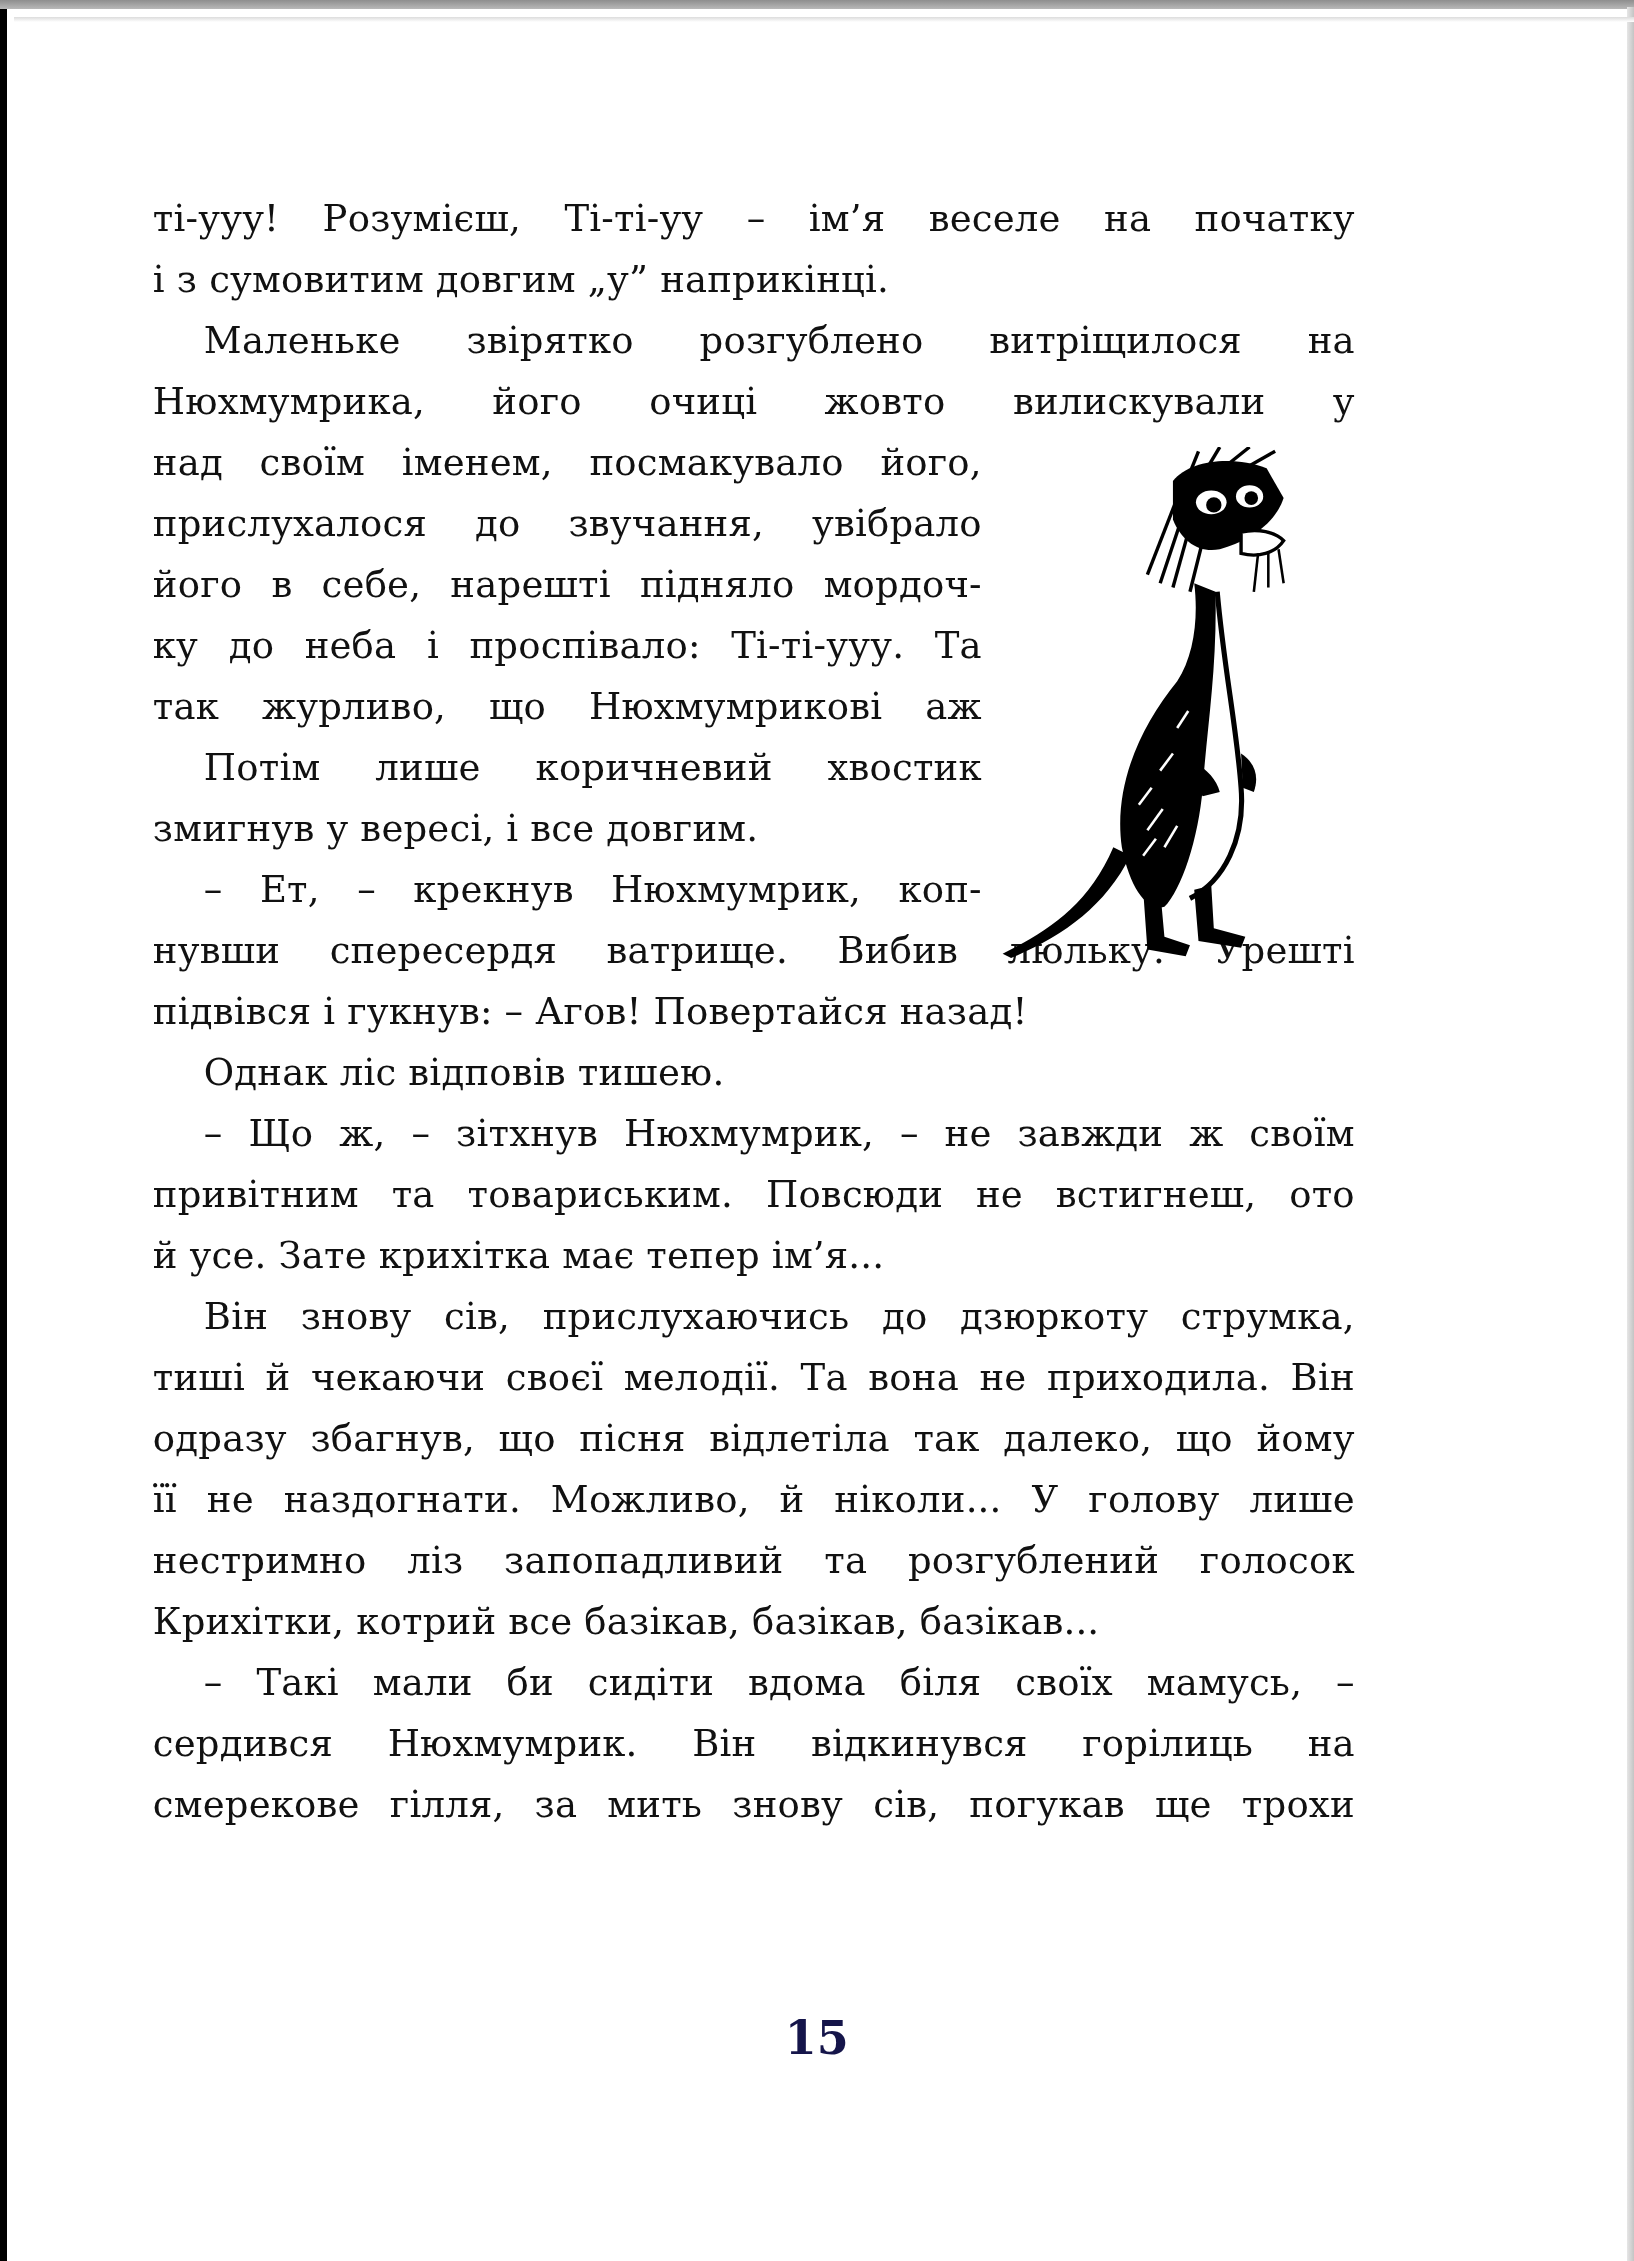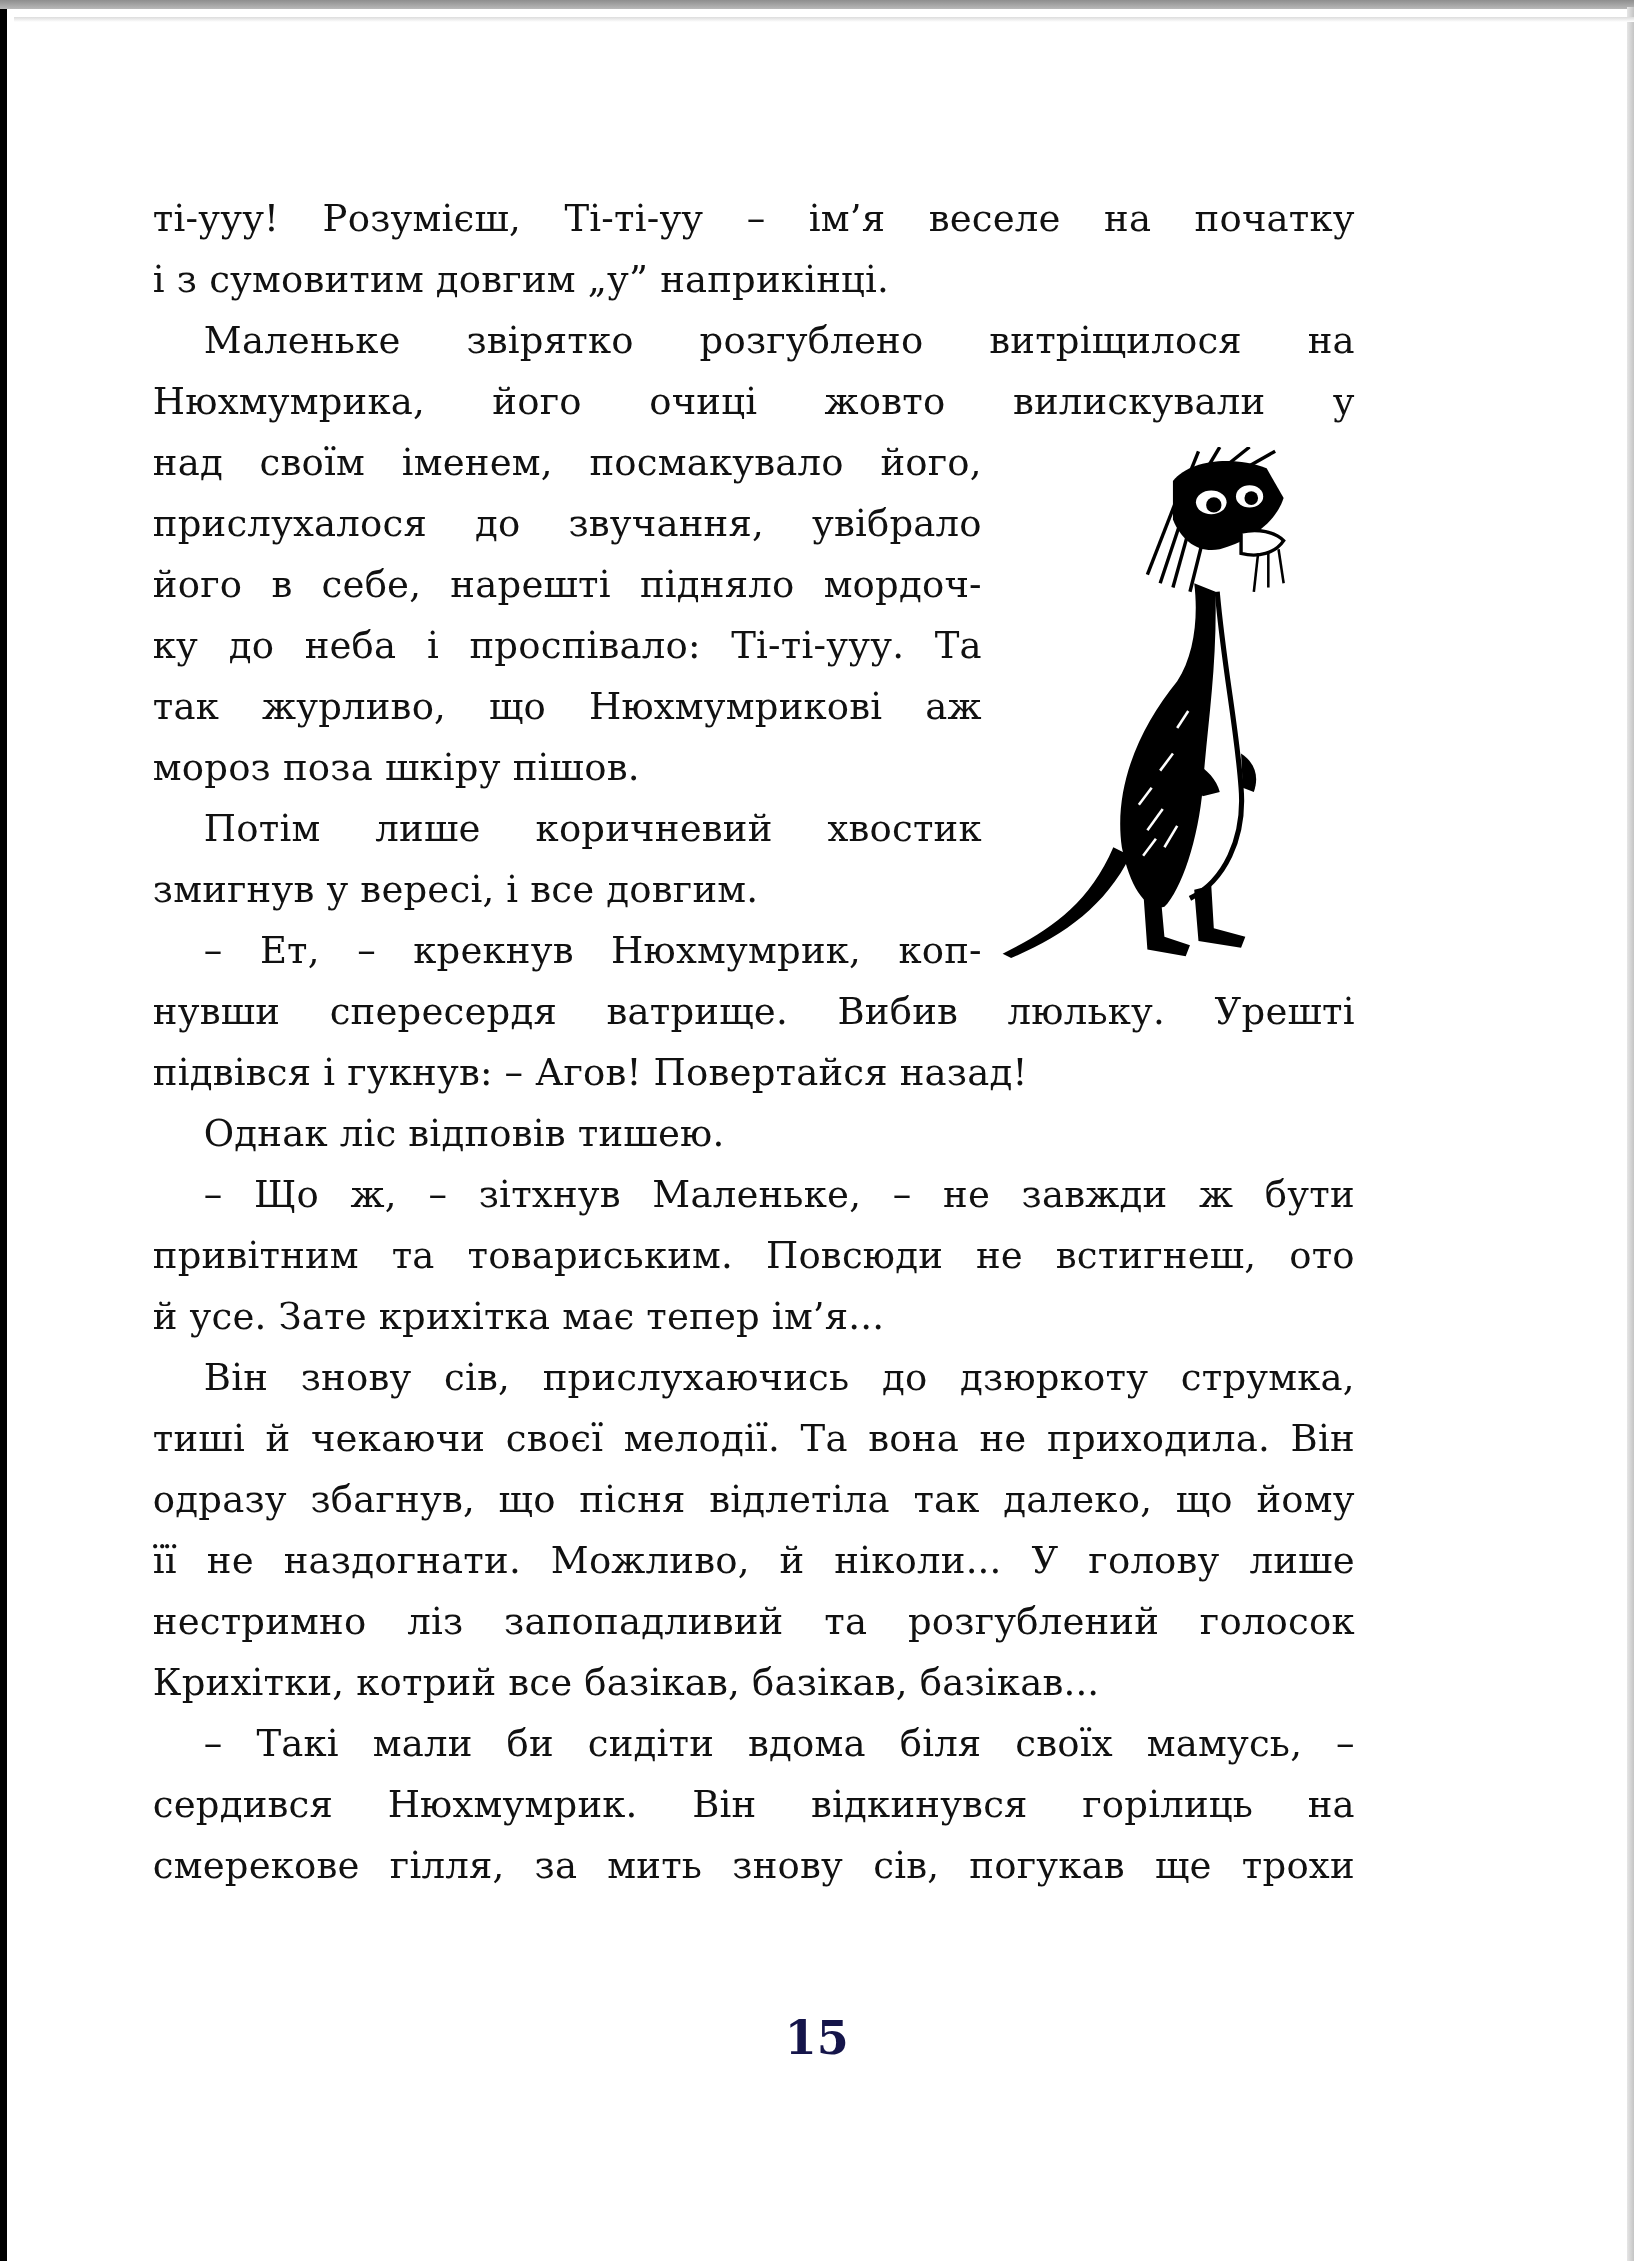--- a/index.html
+++ b/index.html
@@ -61,28 +61,27 @@
   <div class="text-block">
     <div class="line">ті-ууу! Розумієш, Ті-ті-уу – ім’я веселе на початку</div>
     <div class="line last">і з сумовитим довгим „у” наприкінці.</div>
     <div class="line indent">Маленьке звірятко розгублено витріщилося на</div>
     <div class="line">Нюхмумрика, його очиці жовто вилискували у</div>
     <div class="line narrow">над своїм іменем, посмакувало його,</div>
     <div class="line narrow">прислухалося до звучання, увібрало</div>
     <div class="line narrow">його в себе, нарешті підняло мордоч-</div>
     <div class="line narrow">ку до неба і проспівало: Ті-ті-ууу. Та</div>
     <div class="line narrow">так журливо, що Нюхмумрикові аж</div>
-    <div class="line narrow last">мороз поза шкіру пішов.</div>
     <div class="line narrow indent">Потім лише коричневий хвостик</div>
     <div class="line narrow last">змигнув у вересі, і все довгим.</div>
     <div class="line narrow indent">– Ет, – крекнув Нюхмумрик, коп-</div>
     <div class="line">нувши спересердя ватрище. Вибив люльку. Урешті</div>
     <div class="line last">підвівся і гукнув: – Агов! Повертайся назад!</div>
     <div class="line indent last">Однак ліс відповів тишею.</div>
-    <div class="line indent">– Що ж, – зітхнув Маленьке, – не завжди ж бути</div>
+    <div class="line indent">– Що ж, – зітхнув Нюхмумрик, – не завжди ж своїм</div>
     <div class="line">привітним та товариським. Повсюди не встигнеш, ото</div>
     <div class="line last">й усе. Зате крихітка має тепер ім’я...</div>
     <div class="line indent">Він знову сів, прислухаючись до дзюркоту струмка,</div>
     <div class="line">тиші й чекаючи своєї мелодії. Та вона не приходила. Він</div>
     <div class="line">одразу збагнув, що пісня відлетіла так далеко, що йому</div>
     <div class="line">її не наздогнати. Можливо, й ніколи... У голову лише</div>
     <div class="line">нестримно ліз запопадливий та розгублений голосок</div>
     <div class="line last">Крихітки, котрий все базікав, базікав, базікав...</div>
     <div class="line indent">– Такі мали би сидіти вдома біля своїх мамусь, –</div>
     <div class="line">сердився Нюхмумрик. Він відкинувся горілиць на</div>

